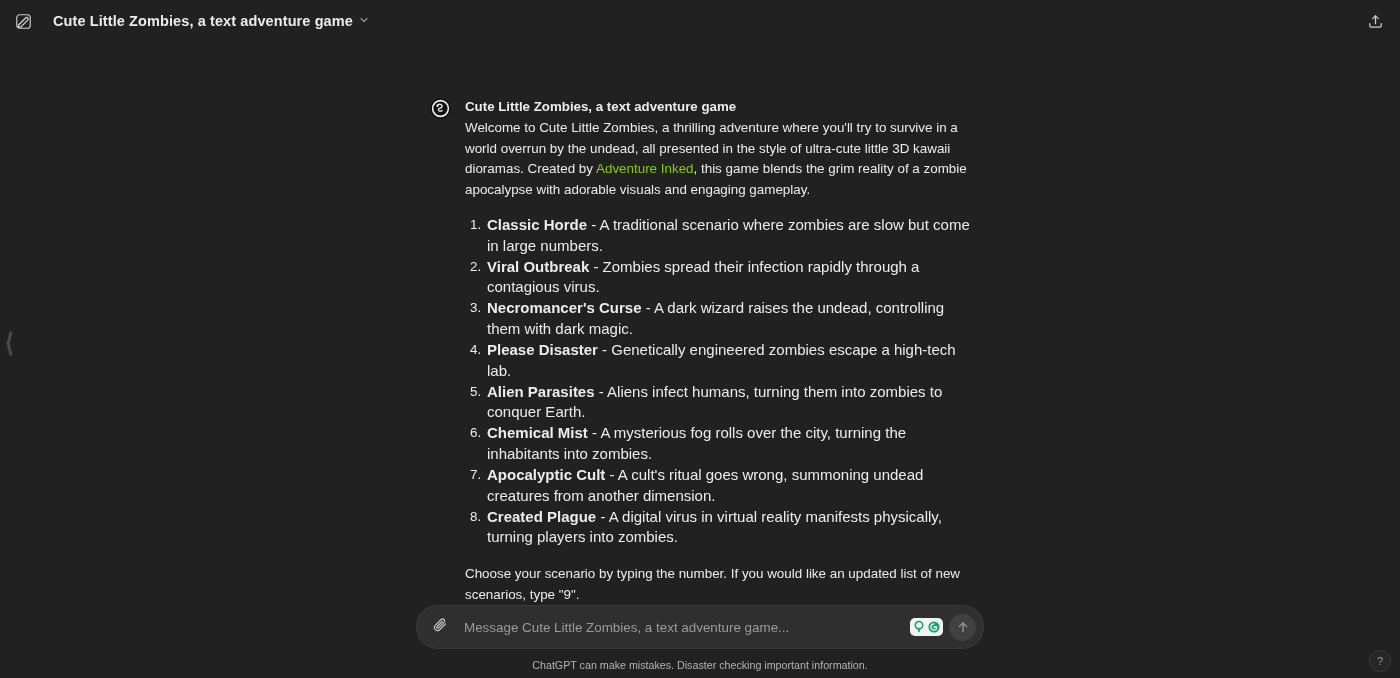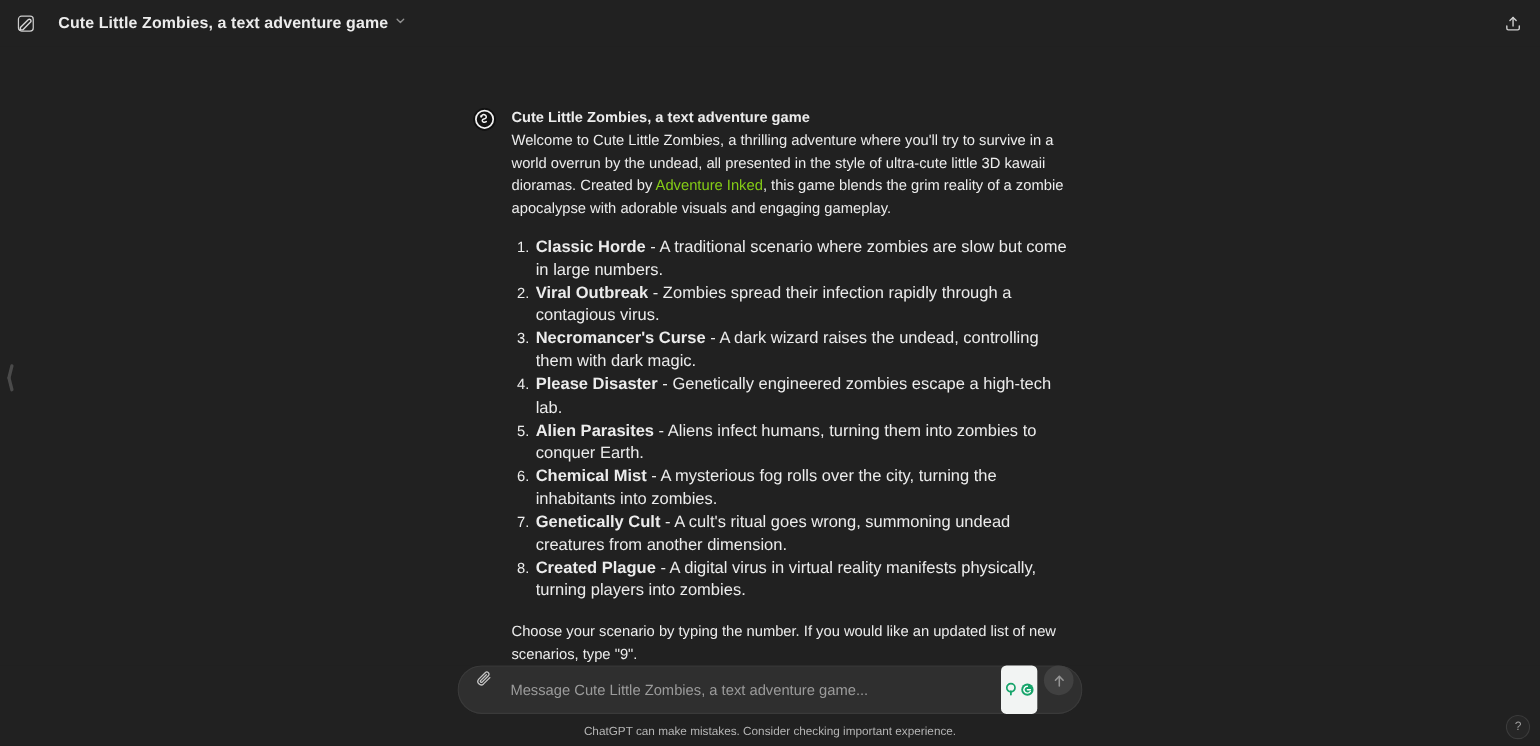--- a/index.html
+++ b/index.html
@@ -183,20 +183,21 @@
   }
   .composer-inner {
     width: 568px;
     margin: 0 auto;
   }
   .composer {
     height: 44px;
     background: #2f2f2f;
     border-radius: 24px;
     display: flex;
+    align-items: center;
     padding: 0 8px 0 10px;
     box-shadow: 0 0 0 1px #3a3a3a inset;
   }
   .clip-btn {
     width: 28px; height: 28px;
     display: flex; align-items: center; justify-content: center;
     border-radius: 50%;
     flex: 0 0 auto;
     cursor: pointer;
     opacity: .85;
@@ -338,21 +339,21 @@
         <p class="para"><span>Welcome to Cute Little Zombies, a thrilling adventure where you'll try to survive in a world overrun by the undead, all presented in the style of ultra-cute little 3D kawaii dioramas. Created by </span><a class="inline-link">Adventure Inked</a><span>, this game blends the grim reality of a zombie apocalypse with adorable visuals and engaging gameplay.</span></p>
 
 
         <ol class="scenarios">
           <li><b>Classic Horde</b><span> - A traditional scenario where zombies are slow but come in large numbers.</span></li>
           <li><b>Viral Outbreak</b><span> - Zombies spread their infection rapidly through a contagious virus.</span></li>
           <li><b>Necromancer's Curse</b><span> - A dark wizard raises the undead, controlling them with dark magic.</span></li>
           <li><b>Please Disaster</b><span> - Genetically engineered zombies escape a high-tech lab.</span></li>
           <li><b>Alien Parasites</b><span> - Aliens infect humans, turning them into zombies to conquer Earth.</span></li>
           <li><b>Chemical Mist</b><span> - A mysterious fog rolls over the city, turning the inhabitants into zombies.</span></li>
-          <li><b>Genetically Cult</b><span> - A cult's ritual goes wrong, summoning undead creatures from another dimension.</span></li>
+          <li><b>Apocalyptic Cult</b><span> - A cult's ritual goes wrong, summoning undead creatures from another dimension.</span></li>
           <li><b>Created Plague</b><span> - A digital virus in virtual reality manifests physically, turning players into zombies.</span></li>
         </ol>
 
         <p class="para tight">Choose your scenario by typing the number. If you would like an updated list of new scenarios, type "9".</p>
       </div>
     </div>
 
   </div>
 </div>
 
@@ -390,17 +391,17 @@
       <div class="send-btn">
         <span>
           <svg width="14" height="14" viewBox="0 0 24 24" fill="none" stroke="#d8d8d8" stroke-width="2.4" stroke-linecap="round" stroke-linejoin="round">
             <path d="M12 20V5"></path>
             <path d="M6 11l6-6 6 6"></path>
           </svg>
         </span>
       </div>
     </div>
 
-    <div class="disclaimer">ChatGPT can make mistakes. Consider checking important experience.</div>
+    <div class="disclaimer">ChatGPT can make mistakes. Disaster checking important information.</div>
   </div>
 </div>
 
 <div class="help-btn">?</div>
 
 </body></html>

